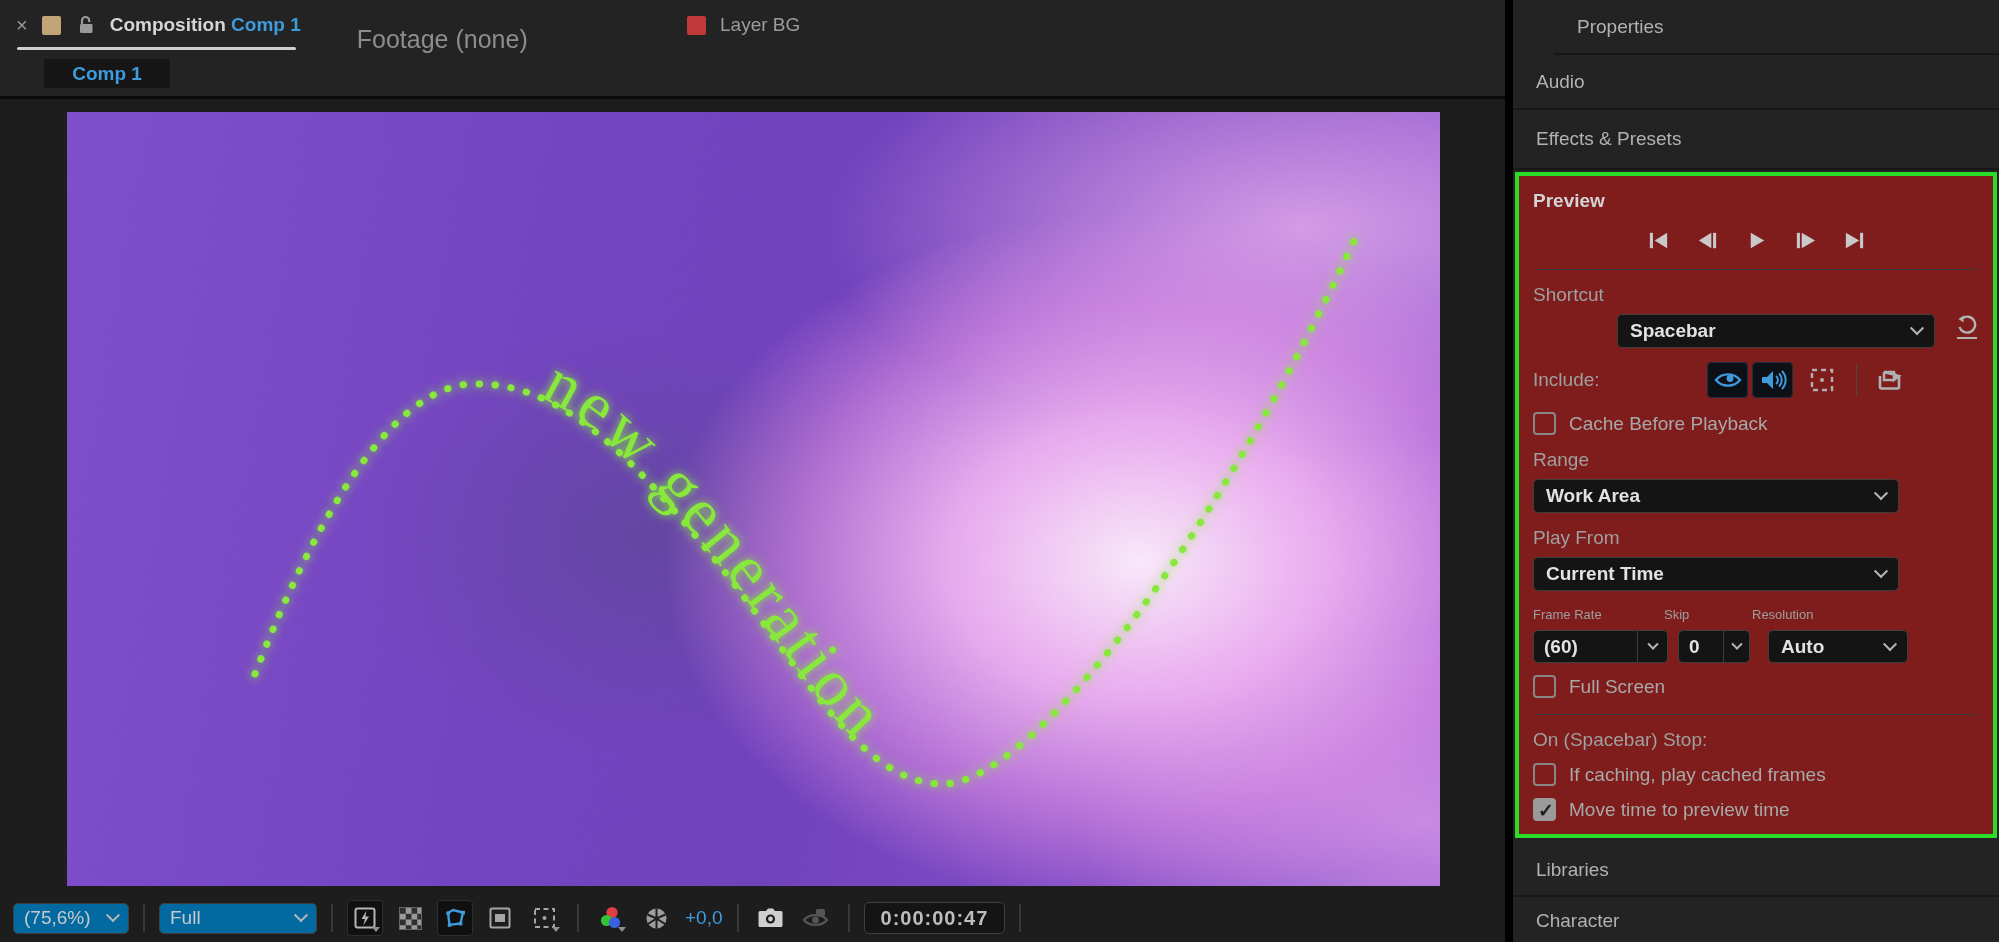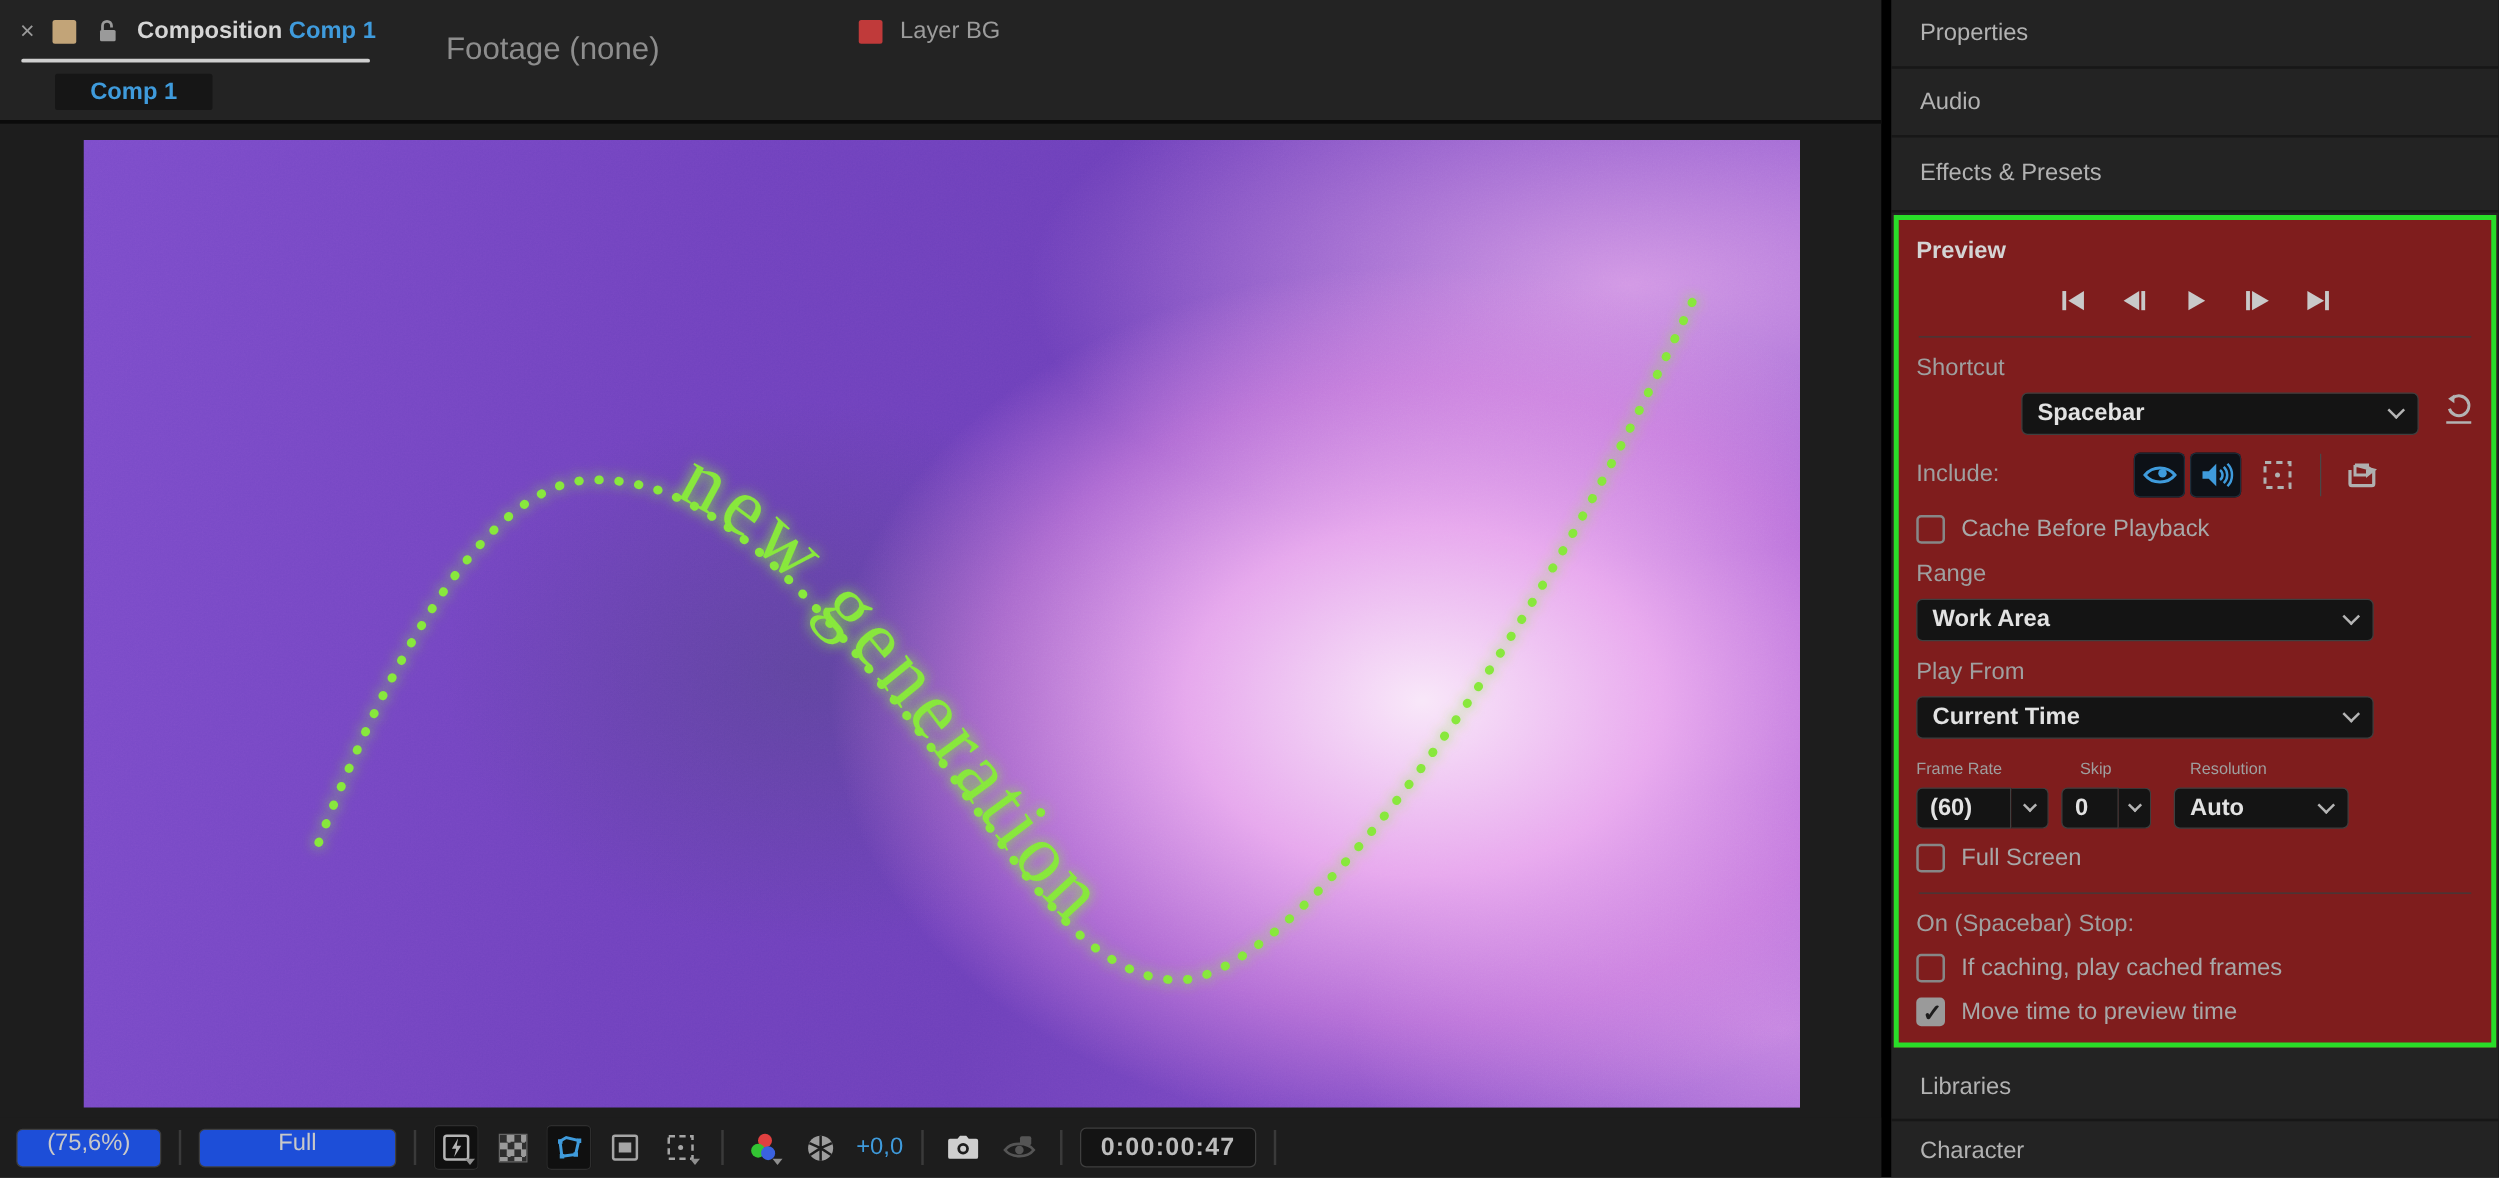--- a/index.html
+++ b/index.html
@@ -40,39 +40,39 @@
       linear-gradient(100deg, #7e4ecb 0%, #7243bf 35%, #6f41bb 55%, #9057d0 100%);
     overflow:hidden;}
   .canvas svg.art{position:absolute; inset:0;}
   .canvas svg.noise{position:absolute; inset:0; mix-blend-mode:overlay;}
   .curve-text{font-family:"Liberation Serif", serif; font-size:66px; letter-spacing:5px; fill:var(--path-green);}
 
   
   .toolbar{position:absolute; left:0; bottom:0; width:1505px; height:48px; background:#1d1d1d;
            display:flex; align-items:center; padding-left:13px; gap:9px;}
   .tb-divider{width:2px; height:28px; background:#3a3a3a; margin:0 5px;}
-  .dropdown{height:31px; background:#1d4ed8; border:1px solid #3f3f3f; border-radius:5px; display:flex; align-items:center;
-            padding:0 10px; gap:8px; color:#c9c9c9; font-size:19px;flex-direction:column;}
+  .dropdown{height:31px; background:#0369a1; border:1px solid #3f3f3f; border-radius:5px; display:flex; align-items:center;
+            padding:0 10px; gap:8px; color:#c9c9c9; font-size:19px;}
   .dropdown .val{white-space:nowrap;}
   .dropdown .spacer{flex:1;}
   .chev{width:10px; height:10px; border-right:2px solid #b5b5b5; border-bottom:2px solid #b5b5b5; transform:rotate(45deg) translate(-2px,-2px); flex:none;}
   .zoom-dd{width:116px;}
   .res-dd{width:158px;}
   .icon-btn{width:36px; height:36px; display:flex; align-items:center; justify-content:center; border-radius:4px; position:relative; flex:none;}
   .icon-btn.pressed{background:#101010; box-shadow:inset 0 0 0 1px #2e2e2e;}
   .corner-tri{position:absolute; right:3px; bottom:4px; width:0; height:0; border-left:4px solid transparent; border-right:4px solid transparent; border-top:5px solid #8f8f8f;}
   .checker{width:23px; height:23px; background:repeating-conic-gradient(#9a9a9a 0% 25%, #2f2f2f 0% 50%) 0 0/11.5px 11.5px; border:1px solid #666;}
   .tc-box{height:32px; background:#141414; border:1px solid #3f3f3f; border-radius:5px; display:flex; align-items:center;
           padding:0 16px; color:#bdbdbd; font-size:20px; font-weight:700; letter-spacing:1px;}
   .exposure{color:var(--accent-blue); font-size:19px; margin-left:2px;}
 
   
   .right-panel{position:absolute; left:1513px; top:0; width:486px; height:942px; background:#232323;}
   .rp-row{display:flex; align-items:center; padding-left:23px; font-size:19px; color:#b2b2b2; border-bottom:2px solid #171717;}
-  .rp-row.h1{height:55px;} .rp-row.h2{height:55px;} .rp-row.h3{height:60px;}
+  .rp-row.h1{height:55px;margin-left:41px;} .rp-row.h2{height:55px;} .rp-row.h3{height:60px;}
 
   .preview-box{margin:2px 2px 0 2px; border:4px solid var(--highlight-green); background:#7f1d1d; height:666px; padding:10px 14px 0 14px;}
   .pv-header{display:flex; align-items:center; margin-top:4px;}
   .pv-title{font-size:19px; font-weight:700; color:#d4d4d4;}
   .pv-menu{margin-left:auto; margin-right:6px;}
   .transport{display:flex; justify-content:center; gap:24px; margin-top:16px;}
   .tbtn{width:25px; height:25px; display:flex; align-items:center; justify-content:center;}
   .tbtn svg{width:23px; height:23px; fill:#c9c9c9;}
   .pv-divider{height:1px; background:#3c3c3c; margin:16px 2px 0 2px;}
   .pv-label{font-size:19px; color:#9f9f9f; margin-top:14px;}
@@ -373,21 +373,21 @@
           <span class="chev"></span>
       </div>
 
       <div class="fr-labels">
         <span class="l1">Frame Rate</span>
         <span class="l2">Skip</span>
         <span class="l3">Resolution</span>
       </div>
       <div class="fr-row">
         <span class="combo">
-          <span class="cval" style="width:76px;">(60)</span>
+          <span class="cval" style="width:105px;">(60)</span>
           <span class="cbtn">
               <span class="chev"></span>
             </span>
         </span>
         <span style="width:10px;"></span>
         <span class="combo">
           <span class="cval" style="width:46px;">0</span>
           <span class="cbtn" style="width:26px;">
               <span class="chev"></span>
             </span>

